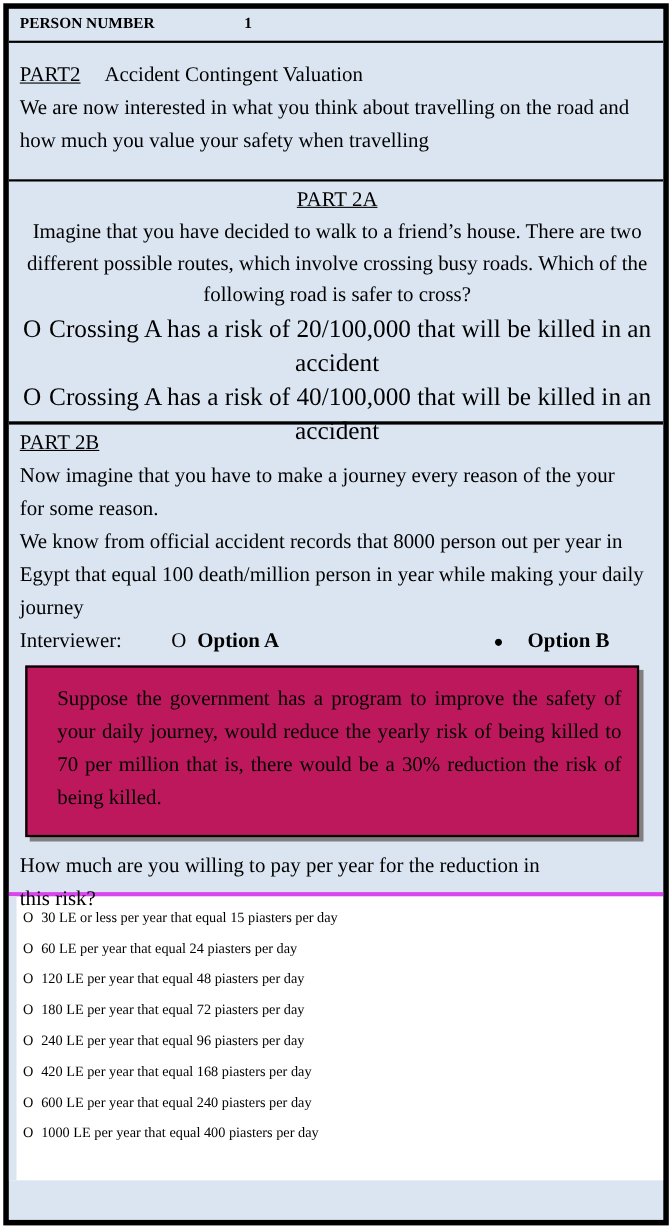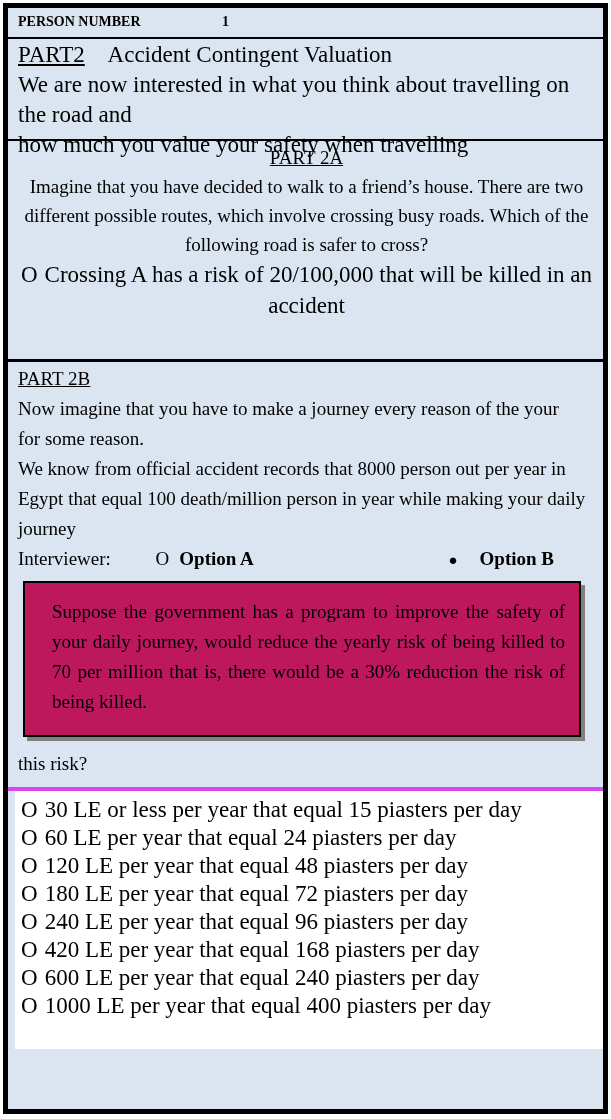--- a/index.html
+++ b/index.html
@@ -25,24 +25,24 @@
     height: 31px;
     border-bottom: 2px solid #000000;
     padding-top: 6px;
     font-size: 14px;
     font-weight: bold;
   }
   .header-row .person-number-value { margin-left: 78px; }
 
   
   .part2-row {
-    height: 102px;
+    height: 126px;
     border-bottom: 2px solid #000000;
-    padding-top: 1px;
-    font-size: 23px;
+    padding-top: 15px;
+    font-size: 19px;
   }
   .part2-row .line, .part2a-row .line, .part2b-row .line { line-height: 30px; }
   .underlined { text-decoration: underline; }
   .part2-title { margin-left: 17px; }
 
   
   .part2a-row {
     height: 221px;
     border-bottom: 3px solid #000000;
     padding-top: 2px;
@@ -77,21 +77,21 @@
   }
   .wtp-question { margin-top: 12px; font-size: 19px; }
   .wtp-question .line { line-height: 30px; }
 
   
   .options-row {
     height: 258px;
     background: #ffffff;
     border-left: 7px solid #dbe5f1;
     padding: 5px 8px 0 6px;
-    font-size: 23px;
+    font-size: 13px;
   }
   .opt-line { line-height: 28px; white-space: nowrap; }
 
   .empty-row { height: 88px; }
 </style>
 </head>
 <body>
 
 <div class="doc">
 
@@ -110,39 +110,43 @@
   </div>
 
   <div class="row part2a-row">
     <div class="line underlined" style="display:inline-block">PART 2A</div>
     <div class="line">Imagine that you have decided to walk to a friend’s house. There are two</div>
     <div class="line">different possible routes, which involve crossing busy roads. Which of the</div>
     <div class="line">following road is safer to cross?</div>
     <div class="radio-line">
       <span class="marker">O</span><span>Crossing A has a risk of 20/100,000 that will be killed in an accident</span>
     </div>
+    <div class="radio-line">
+      <span class="marker">O</span><span>Crossing A has a risk of 40/100,000 that will be killed in an accident</span>
+    </div>
   </div>
 
   <div class="row part2b-row">
     <div class="line underlined" style="display:inline-block">PART 2B</div>
     <div class="line">Now imagine that you have to make a journey every reason of the your</div>
     <div class="line">for some reason.</div>
     <div class="line">We know from official accident records that 8000 person out per year in</div>
     <div class="line">Egypt that equal 100 death/million person in year while making your daily</div>
     <div class="line">journey</div>
 
     <div class="interviewer-line">
       <span>Interviewer:</span>
       <span class="marker radio-a">O</span><span class="bold">Option A</span>
       <span class="marker radio-b">●</span><span class="bold">Option B</span>
     </div>
 
     <div class="callout">Suppose the government has a program to improve the safety of your daily journey, would reduce the yearly risk of being killed to 70 per million that is, there would be a 30% reduction the risk of being killed.</div>
 
     <div class="wtp-question">
+      <div class="line">How much are you willing to pay per year for the reduction in</div>
       <div class="line">this risk?</div>
     </div>
   </div>
 
   <div class="row options-row">
     <div class="opt-line"><span class="marker">O</span><span>30 LE or less per year that equal 15 piasters per day</span></div>
     <div class="opt-line"><span class="marker">O</span><span>60 LE per year that equal 24 piasters per day</span></div>
     <div class="opt-line"><span class="marker">O</span><span>120 LE per year that equal 48 piasters per day</span></div>
     <div class="opt-line"><span class="marker">O</span><span>180 LE per year that equal 72 piasters per day</span></div>
     <div class="opt-line"><span class="marker">O</span><span>240 LE per year that equal 96 piasters per day</span></div>

